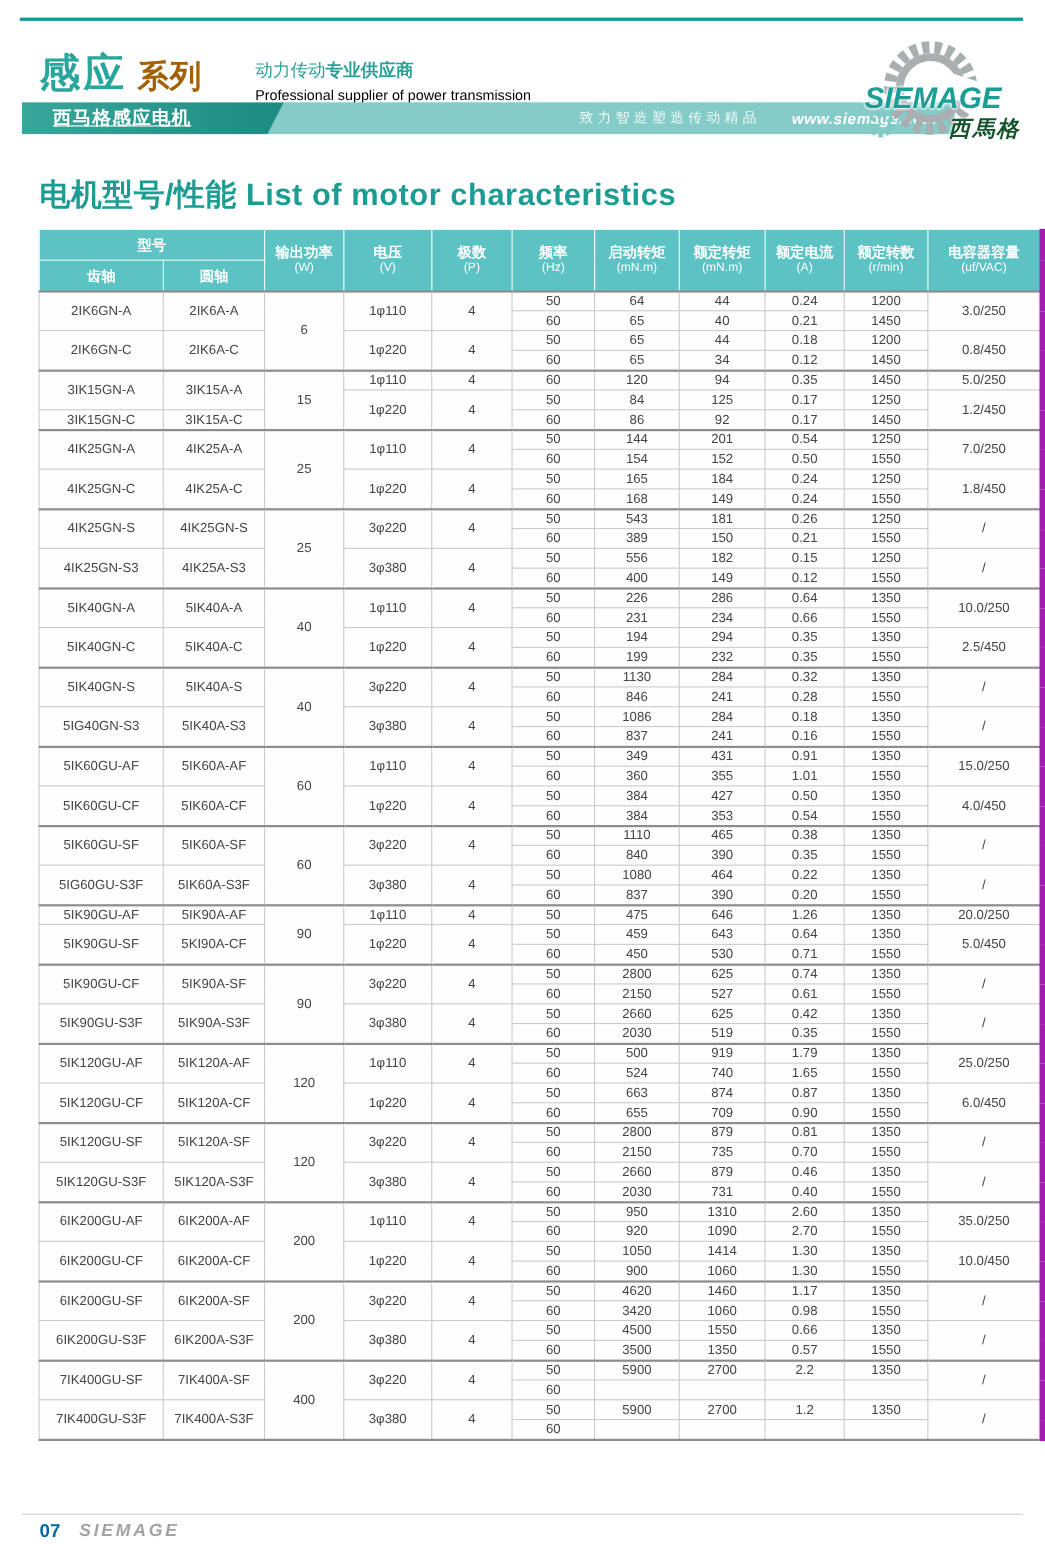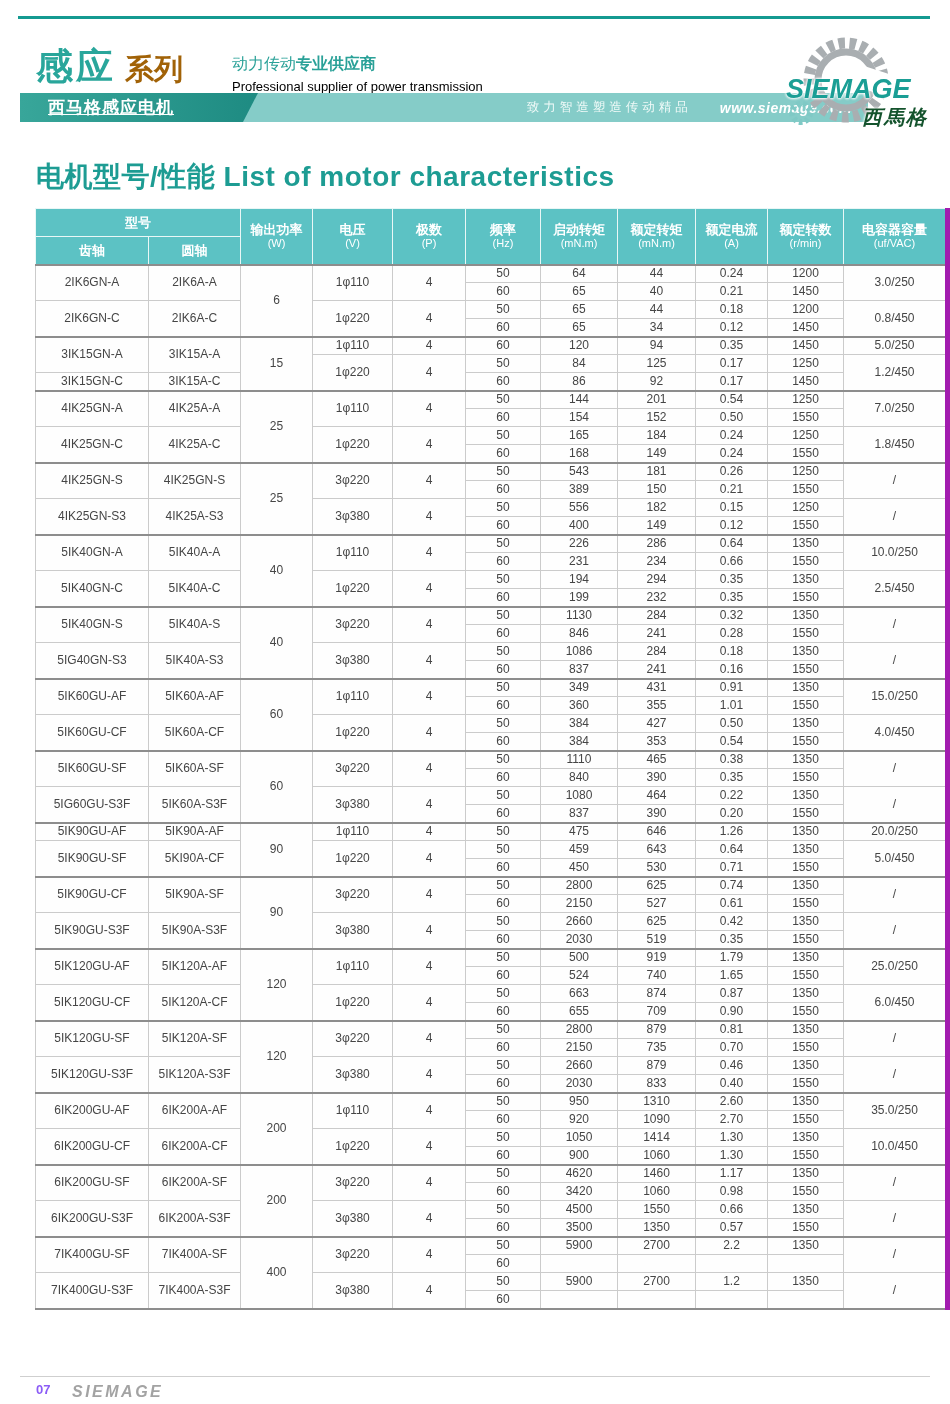--- a/index.html
+++ b/index.html
@@ -65,21 +65,21 @@
   .tbl thead tr:last-child th { height:28px; font-size:13px; }
   .tbl td {
     border:1px solid #cbcbcb; text-align:center; vertical-align:middle;
     font-size:12px; color:#454545; height:18px; line-height:15px; padding:0 2px;
     background:#fefefe; overflow:hidden; white-space:nowrap;
   }
   .tbl tr.grp td { border-top:2px solid #8d8d8d; }
 
   
   .footer-rule { position:absolute; left:20px; top:1376px; width:910px; height:1px; background:#cfcfcf; }
-  .page-no { position:absolute; left:36px; top:1382px; font-size:13px; font-weight:bold; color:#8b5cf6; }
+  .page-no { position:absolute; left:36px; top:1382px; font-size:17px; font-weight:bold; color:#0369a1; }
   .footer-brand {
     position:absolute; left:72px; top:1383px; font-size:16px; font-weight:bold; font-style:italic;
     color:#a3a3a3; letter-spacing:2.5px;
   }
 </style>
 </head>
 <body>
 
 <div class="top-rule"></div>
 
@@ -626,21 +626,21 @@
         <td>50</td>
         <td>2660</td>
         <td>879</td>
         <td>0.46</td>
         <td>1350</td>
         <td rowspan="2">/</td>
       </tr>
       <tr>
         <td>60</td>
         <td>2030</td>
-        <td>833</td>
+        <td>731</td>
         <td>0.40</td>
         <td>1550</td>
       </tr>
       <tr class="grp">
         <td rowspan="2">6IK200GU-AF</td>
         <td rowspan="2">6IK200A-AF</td>
         <td rowspan="4">200</td>
         <td rowspan="2">1φ110</td>
         <td rowspan="2">4</td>
         <td>50</td>

